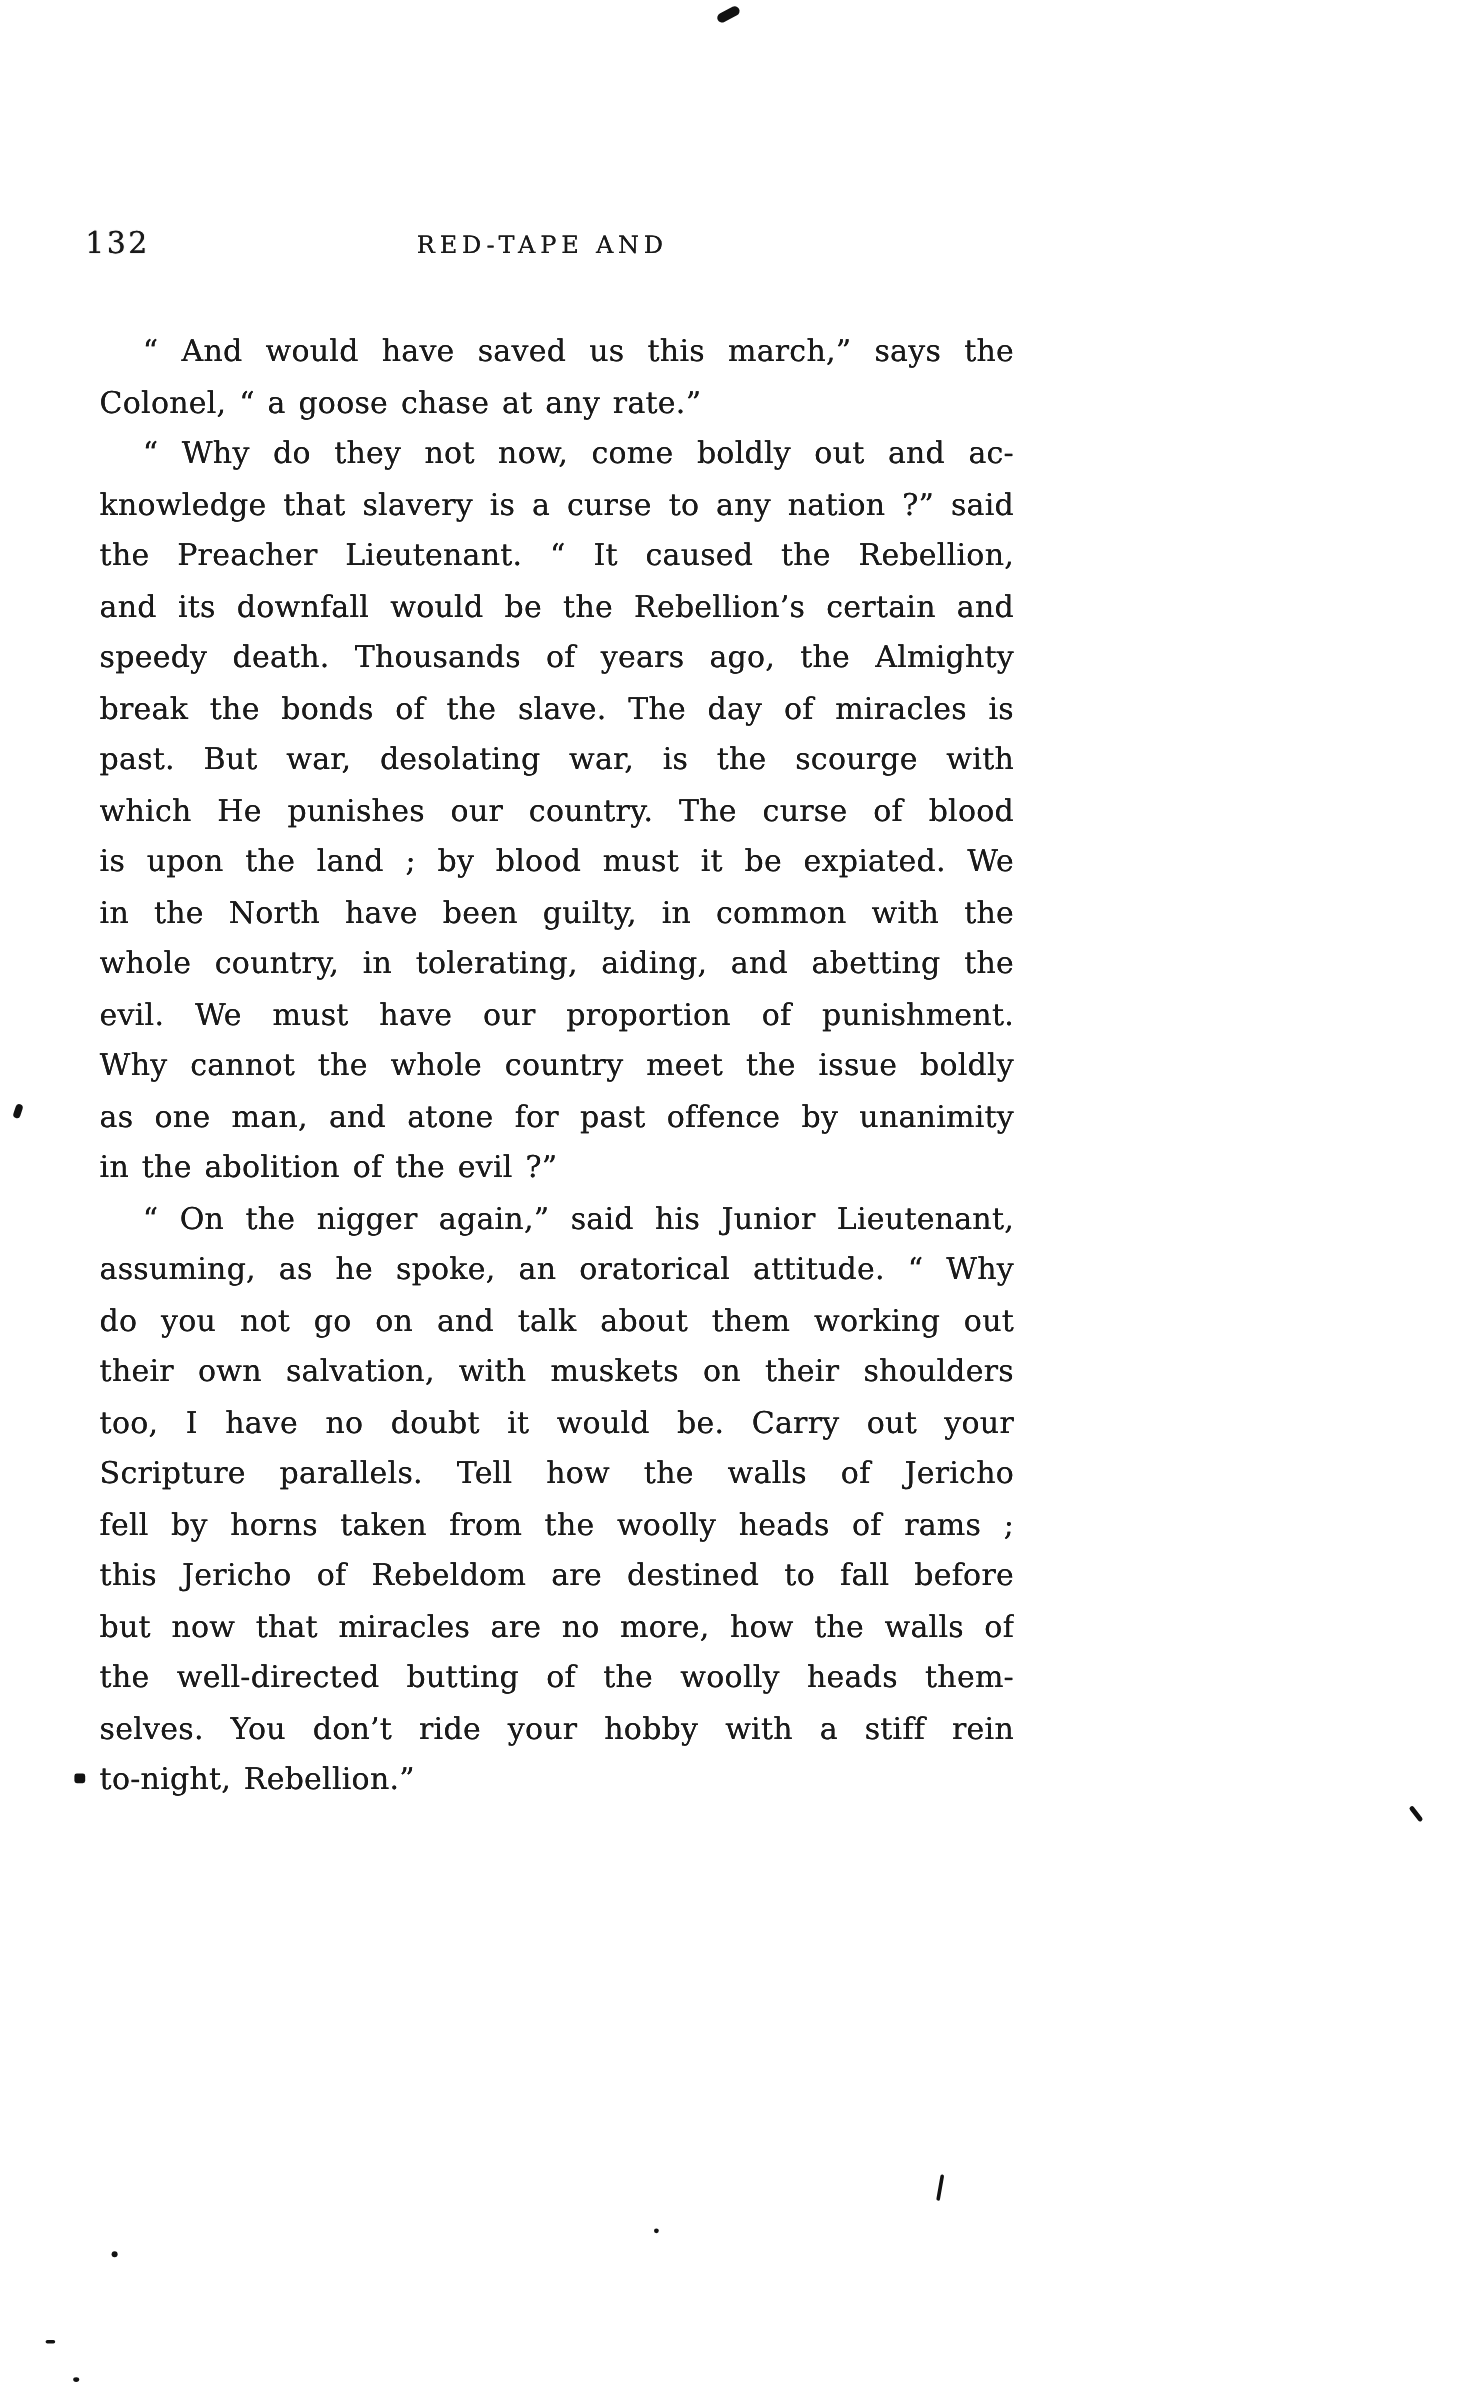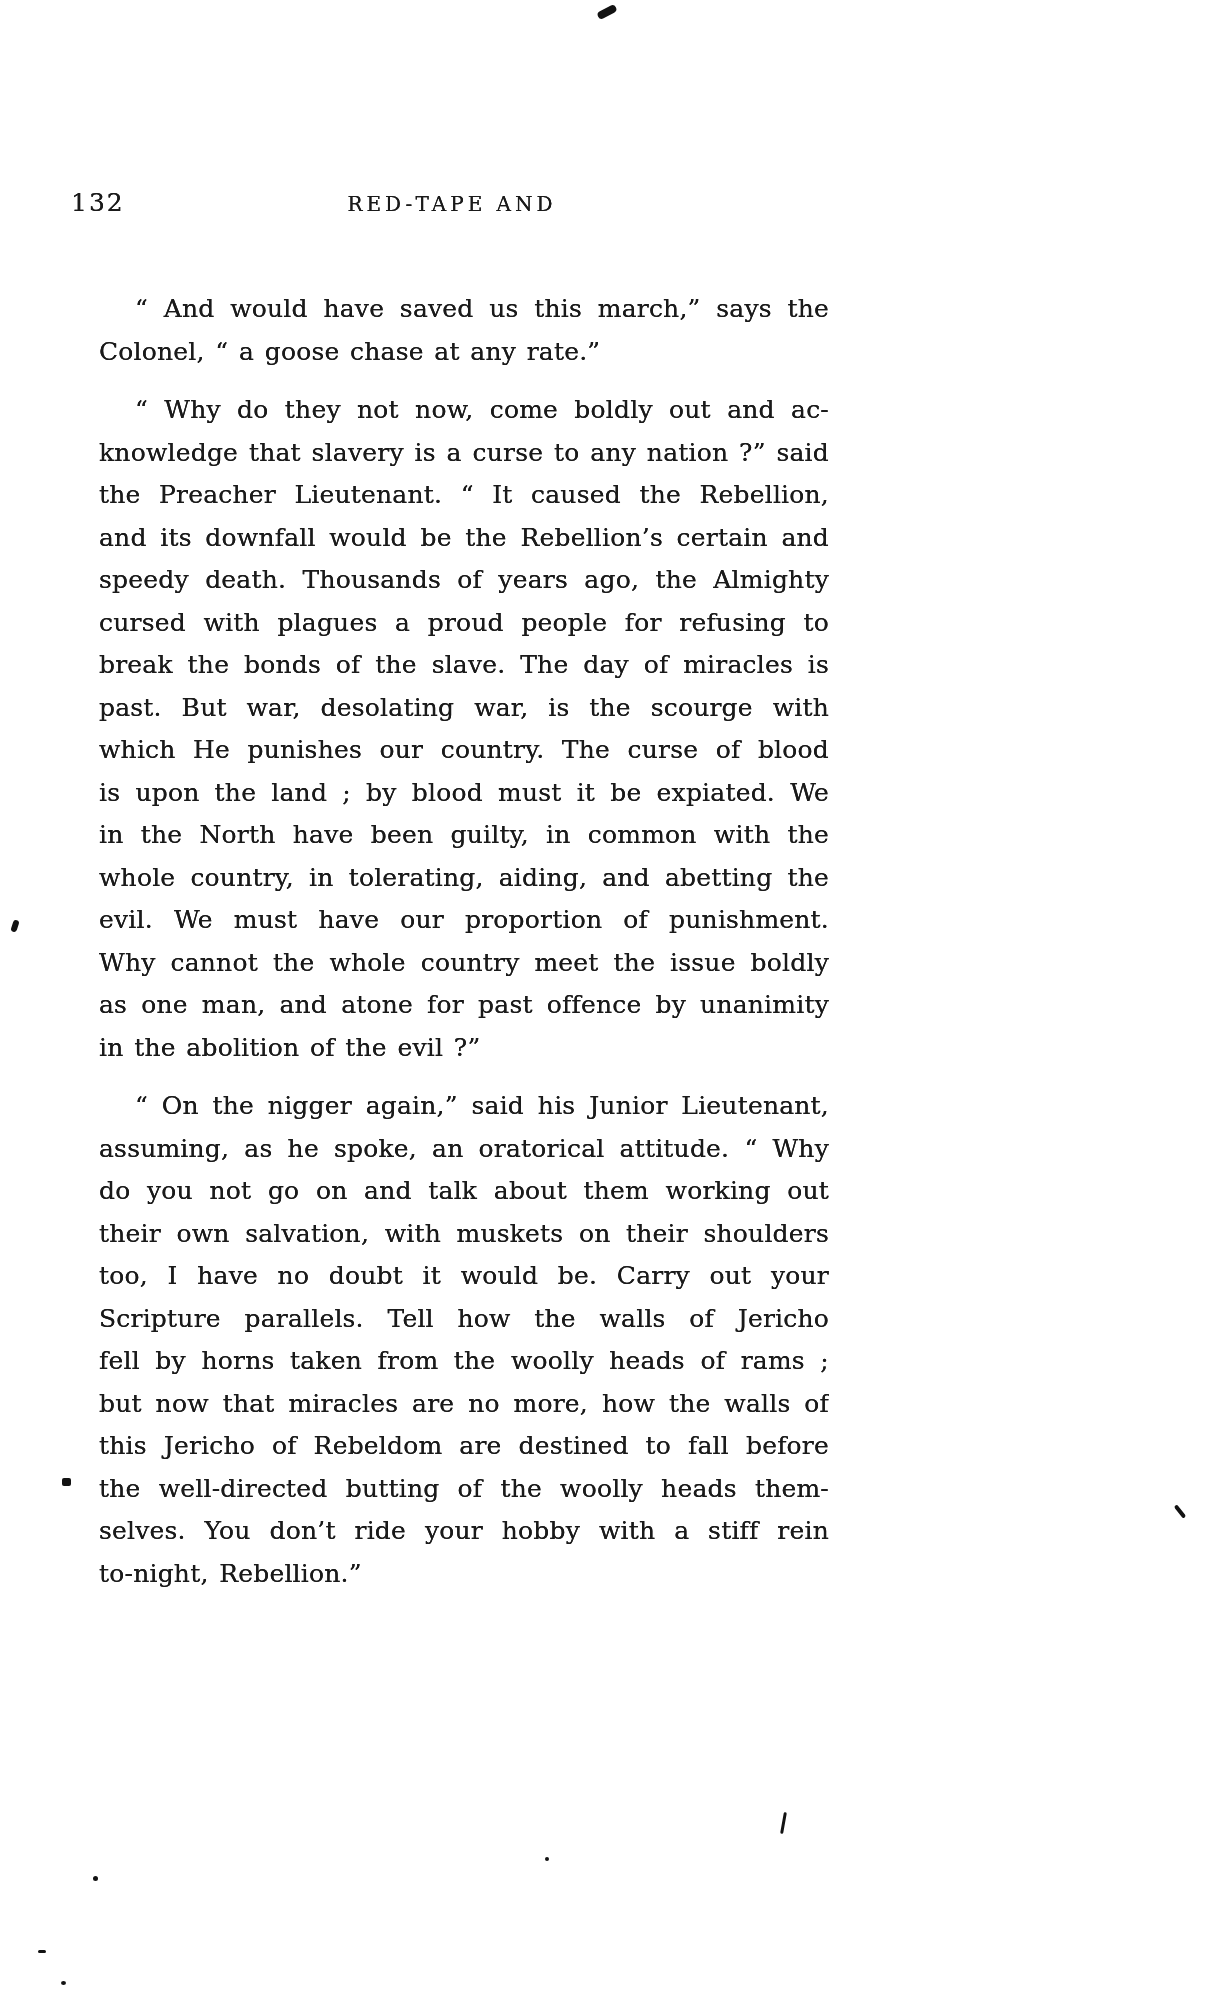--- a/index.html
+++ b/index.html
@@ -27,21 +27,21 @@
     font-size: 20px; font-weight: normal; letter-spacing: 4px;
     text-shadow: 0 0 0.4px currentColor;
   }
 
   .text-block {
     position: absolute; left: 83px; top: 272px; width: 762px;
     font-size: 25px; line-height: 42.5px;
     word-spacing: 2.5px; letter-spacing: 0.2px;
     text-shadow: 0 0 0.5px currentColor;
   }
-  .para { margin: 16px; }
+  .para { margin: 0; }
   .line { text-align: justify; height: 42.5px; overflow: hidden; }
   .line::after { content: ""; display: inline-block; width: 100%; height: 0; }
   .line.last { text-align: left; }
   .line.last::after { content: none; }
   .line.first { text-indent: 36px; }
 
   
   .speck { position: absolute; background: #121212; }
   .speck-top          { left: 597px;  top: 8px;    width: 20px; height: 8px;  border-radius: 4px; transform: rotate(-28deg); }
   .speck-left-comma   { left: 12px;   top: 920px;  width: 6px;  height: 12px; border-radius: 3px; transform: rotate(18deg); }
@@ -67,42 +67,41 @@
       <div class="para">
         <div class="line first">“ And would have saved us this march,” says the</div>
         <div class="line last">Colonel, “ a goose chase at any rate.”</div>
       </div>
       <div class="para">
         <div class="line first">“ Why do they not now, come boldly out and ac-</div>
         <div class="line">knowledge that slavery is a curse to any nation ?” said</div>
         <div class="line">the Preacher Lieutenant. “ It caused the Rebellion,</div>
         <div class="line">and its downfall would be the Rebellion’s certain and</div>
         <div class="line">speedy death. Thousands of years ago, the Almighty</div>
-        <div class="line">cursed with plagues a proud people for refusing to</div>
         <div class="line">break the bonds of the slave. The day of miracles is</div>
         <div class="line">past. But war, desolating war, is the scourge with</div>
         <div class="line">which He punishes our country. The curse of blood</div>
         <div class="line">is upon the land ; by blood must it be expiated. We</div>
         <div class="line">in the North have been guilty, in common with the</div>
         <div class="line">whole country, in tolerating, aiding, and abetting the</div>
         <div class="line">evil. We must have our proportion of punishment.</div>
         <div class="line">Why cannot the whole country meet the issue boldly</div>
         <div class="line">as one man, and atone for past offence by unanimity</div>
         <div class="line last">in the abolition of the evil ?”</div>
       </div>
       <div class="para">
         <div class="line first">“ On the nigger again,” said his Junior Lieutenant,</div>
         <div class="line">assuming, as he spoke, an oratorical attitude. “ Why</div>
         <div class="line">do you not go on and talk about them working out</div>
         <div class="line">their own salvation, with muskets on their shoulders</div>
         <div class="line">too, I have no doubt it would be. Carry out your</div>
         <div class="line">Scripture parallels. Tell how the walls of Jericho</div>
         <div class="line">fell by horns taken from the woolly heads of rams ;</div>
+        <div class="line">this Jericho of Rebeldom are destined to fall before</div>
         <div class="line">but now that miracles are no more, how the walls of</div>
-        <div class="line">this Jericho of Rebeldom are destined to fall before</div>
         <div class="line">the well-directed butting of the woolly heads them-</div>
         <div class="line">selves. You don’t ride your hobby with a stiff rein</div>
         <div class="line last">to-night, Rebellion.”</div>
       </div>
     </main>
 
   <div class="speck speck-top"></div>
   <div class="speck speck-left-comma"></div>
   <div class="speck speck-scripture"></div>
   <div class="speck speck-right-tick"></div>

